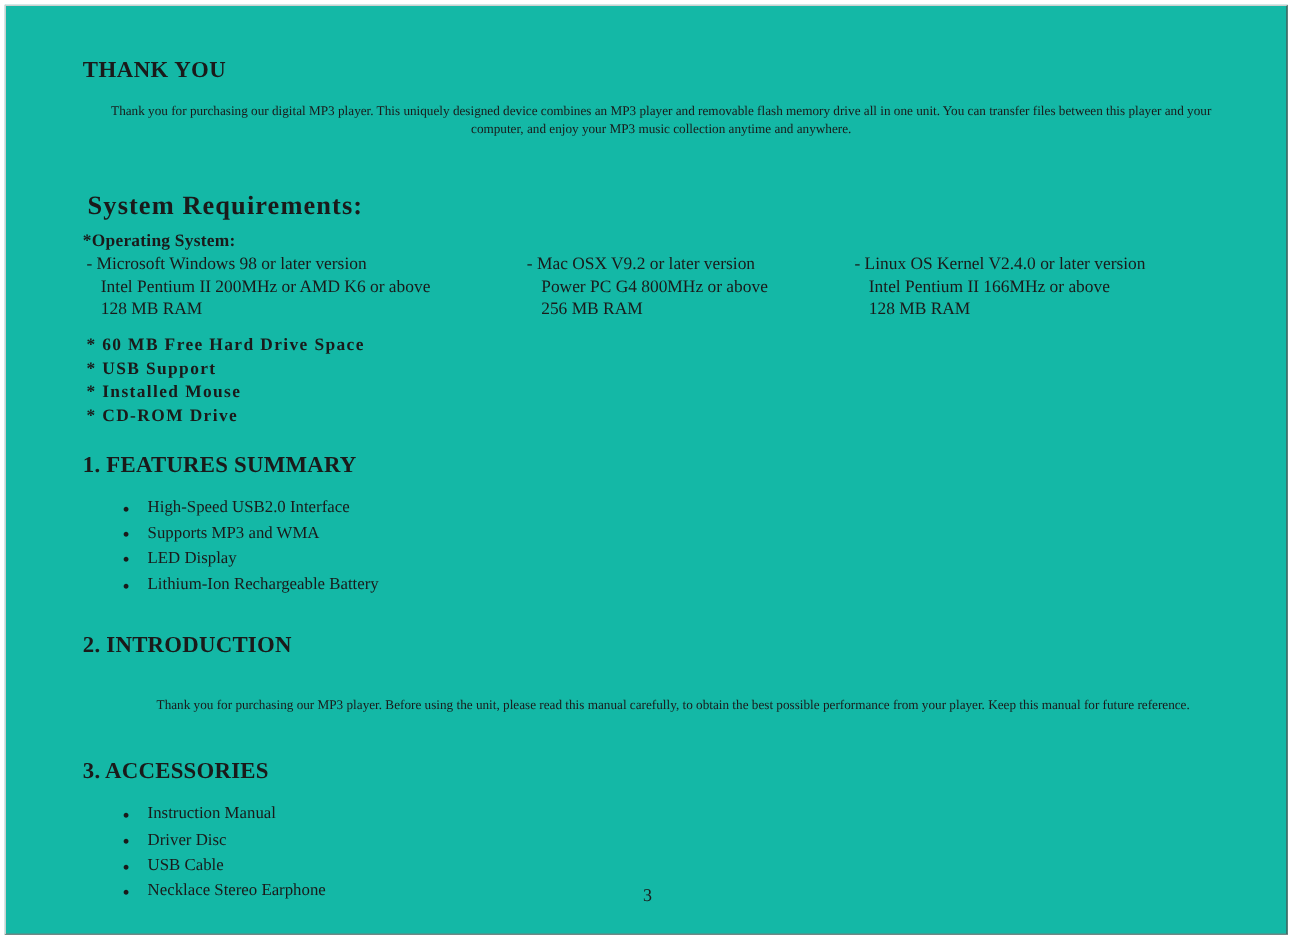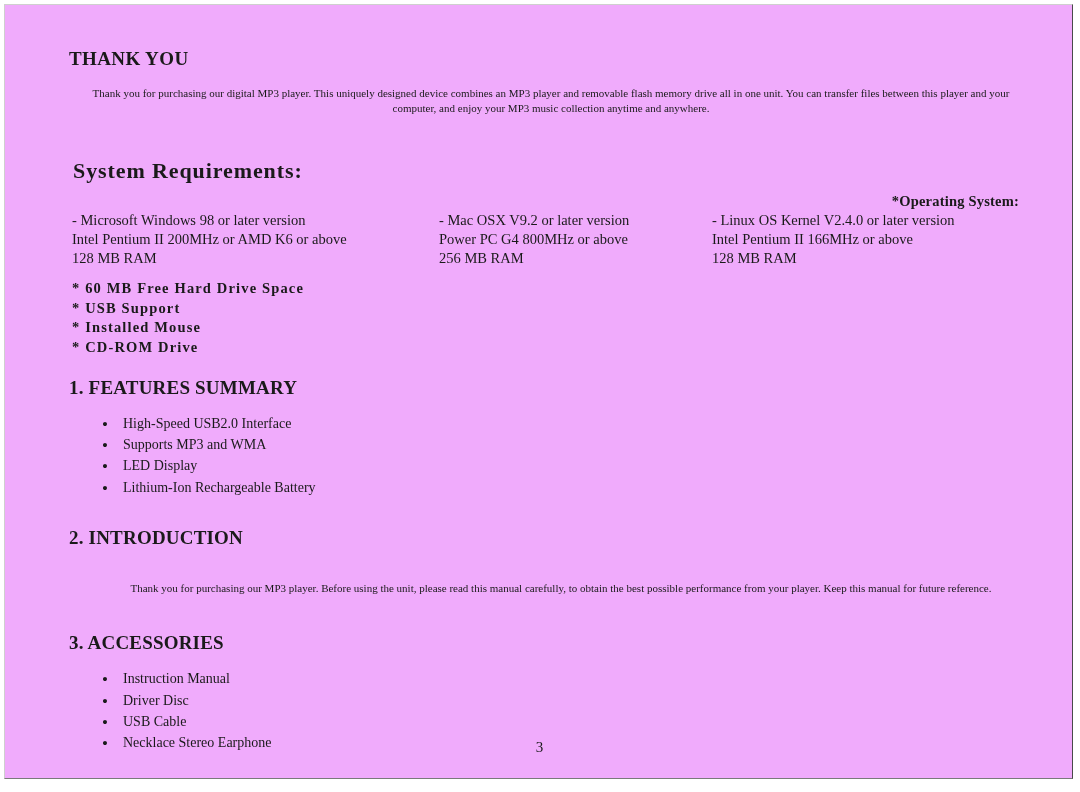--- a/index.html
+++ b/index.html
@@ -15,21 +15,21 @@
     color: #1a1a1a;
   }
 
   
   #page {
     position: absolute;
     left: 4px;
     top: 4px;
     width: 1069px;
     height: 775px;
-    background: #f0abfc;
+    background: #14b8a6;
     border-top: 1px solid #cfcfcf;
     border-left: 1px solid #cfcfcf;
     border-right: 1px solid #4a4a4a;
     border-bottom: 1px solid #7a7a7a;
     box-sizing: border-box;
   }
 
   #content {
     position: absolute;
     left: 64px;
@@ -70,35 +70,34 @@
   #intro-para { width: 952px; }
   #thankyou-para { width: 932px; }
 
   
   .os-label {
     font-size: 14.5px;
     font-weight: bold;
     letter-spacing: 0.2px;
     margin: 0 0 1px 0;
     line-height: 1.15;
-    text-align: right;
   }
   .os-columns {
     position: relative;
     height: 58px;
   }
   .os-col {
     position: absolute;
     top: 0;
     font-size: 14.5px;
     line-height: 1.32;
   }
   .os-col .os-line-1 { margin-left: 0; }
   .os-col .os-line-2,
-  .os-col .os-line-3 { }
+  .os-col .os-line-3 { margin-left: 12px; }
   #os-col-0 { left: 3px; }
   #os-col-1 { left: 370px; }
   #os-col-2 { left: 643px; }
 
   
   .star-list {
     margin: 10px 0 0 3px;
     padding: 0;
     list-style: none;
   }

